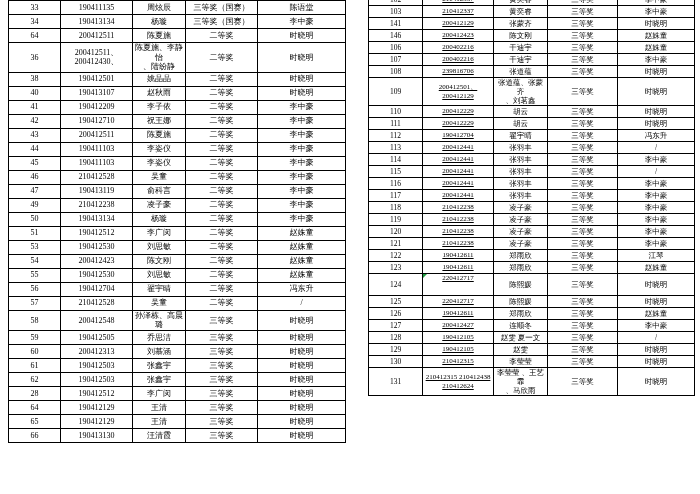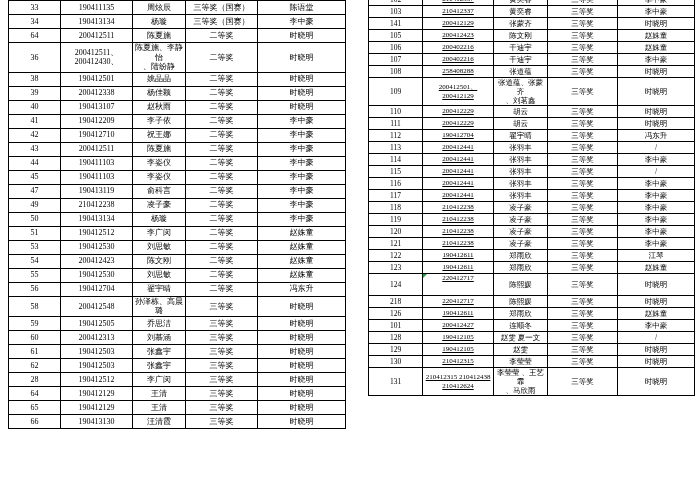--- a/index.html
+++ b/index.html
@@ -107,27 +107,20 @@
           <td class="col-teacher">时晓明</td>
         </tr>
         <tr>
           <td class="col-no">38</td>
           <td class="col-id">190412501</td>
           <td class="col-name">姚晶晶</td>
           <td class="col-award">二等奖</td>
           <td class="col-teacher">时晓明</td>
         </tr>
         <tr>
-          <td class="col-no">39</td>
-          <td class="col-id">200412338</td>
-          <td class="col-name">杨佳颖</td>
-          <td class="col-award">二等奖</td>
-          <td class="col-teacher">时晓明</td>
-        </tr>
-        <tr>
           <td class="col-no">40</td>
           <td class="col-id">190413107</td>
           <td class="col-name">赵秋雨</td>
           <td class="col-award">二等奖</td>
           <td class="col-teacher">时晓明</td>
         </tr>
         <tr>
           <td class="col-no">41</td>
           <td class="col-id">190412209</td>
           <td class="col-name">李子依</td>
@@ -156,20 +149,27 @@
           <td class="col-teacher">李中豪</td>
         </tr>
         <tr>
           <td class="col-no">45</td>
           <td class="col-id">190411103</td>
           <td class="col-name">李姿仪</td>
           <td class="col-award">二等奖</td>
           <td class="col-teacher">李中豪</td>
         </tr>
         <tr>
+          <td class="col-no">46</td>
+          <td class="col-id">210412528</td>
+          <td class="col-name">吴童</td>
+          <td class="col-award">二等奖</td>
+          <td class="col-teacher">李中豪</td>
+        </tr>
+        <tr>
           <td class="col-no">47</td>
           <td class="col-id">190413119</td>
           <td class="col-name">俞科言</td>
           <td class="col-award">二等奖</td>
           <td class="col-teacher">李中豪</td>
         </tr>
         <tr>
           <td class="col-no">49</td>
           <td class="col-id">210412238</td>
           <td class="col-name">凌子豪</td>
@@ -210,20 +210,27 @@
           <td class="col-name">刘思敏</td>
           <td class="col-award">二等奖</td>
           <td class="col-teacher">赵姝童</td>
         </tr>
         <tr>
           <td class="col-no">56</td>
           <td class="col-id">190412704</td>
           <td class="col-name">翟宇晴</td>
           <td class="col-award">二等奖</td>
           <td class="col-teacher">冯东升</td>
+        </tr>
+        <tr>
+          <td class="col-no">57</td>
+          <td class="col-id">210412528</td>
+          <td class="col-name">吴童</td>
+          <td class="col-award">二等奖</td>
+          <td class="col-teacher">/</td>
         </tr>
         <tr>
           <td class="col-no">58</td>
           <td class="col-id">200412548</td>
           <td class="col-name">孙泽栋、高晨璐</td>
           <td class="col-award">三等奖</td>
           <td class="col-teacher">时晓明</td>
         </tr>
         <tr>
           <td class="col-no">59</td>
@@ -308,21 +315,21 @@
           <td class="col-teacher">李中豪</td>
         </tr>
         <tr>
           <td class="col-no">141</td>
           <td class="col-id">200412129</td>
           <td class="col-name">张蒙齐</td>
           <td class="col-award">三等奖</td>
           <td class="col-teacher">时晓明</td>
         </tr>
         <tr>
-          <td class="col-no">105</td>
+          <td class="col-no">146</td>
           <td class="col-id">200412423</td>
           <td class="col-name">陈文刚</td>
           <td class="col-award">三等奖</td>
           <td class="col-teacher">赵姝童</td>
         </tr>
         <tr>
           <td class="col-no">106</td>
           <td class="col-id">200402216</td>
           <td class="col-name">干迪宇</td>
           <td class="col-award">三等奖</td>
@@ -330,21 +337,21 @@
         </tr>
         <tr>
           <td class="col-no">107</td>
           <td class="col-id">200402216</td>
           <td class="col-name">干迪宇</td>
           <td class="col-award">三等奖</td>
           <td class="col-teacher">李中豪</td>
         </tr>
         <tr>
           <td class="col-no">108</td>
-          <td class="col-id">258408288</td>
+          <td class="col-id">239816706</td>
           <td class="col-name">张道蕴</td>
           <td class="col-award">三等奖</td>
           <td class="col-teacher">时晓明</td>
         </tr>
         <tr>
           <td class="col-no">109</td>
           <td class="col-id">200412501、200412129</td>
           <td class="col-name">张道蕴、张蒙齐
 、刘茗鑫</td>
           <td class="col-award">三等奖</td>
@@ -449,35 +456,35 @@
           <td class="col-teacher">赵姝童</td>
         </tr>
         <tr class="tall">
           <td class="col-no">124</td>
           <td class="col-id marker">220412717<span class="corner-marker"></span></td>
           <td class="col-name">陈熙媛</td>
           <td class="col-award">三等奖</td>
           <td class="col-teacher">时晓明</td>
         </tr>
         <tr>
-          <td class="col-no">218</td>
+          <td class="col-no">125</td>
           <td class="col-id">220412717</td>
           <td class="col-name">陈熙媛</td>
           <td class="col-award">三等奖</td>
           <td class="col-teacher">时晓明</td>
         </tr>
         <tr>
           <td class="col-no">126</td>
           <td class="col-id">190412611</td>
           <td class="col-name">郑雨欣</td>
           <td class="col-award">三等奖</td>
           <td class="col-teacher">赵姝童</td>
         </tr>
         <tr>
-          <td class="col-no">101</td>
+          <td class="col-no">127</td>
           <td class="col-id">200412427</td>
           <td class="col-name">连顺冬</td>
           <td class="col-award">三等奖</td>
           <td class="col-teacher">李中豪</td>
         </tr>
         <tr>
           <td class="col-no">128</td>
           <td class="col-id">190412105</td>
           <td class="col-name">赵雯 夏一文</td>
           <td class="col-award">三等奖</td>

